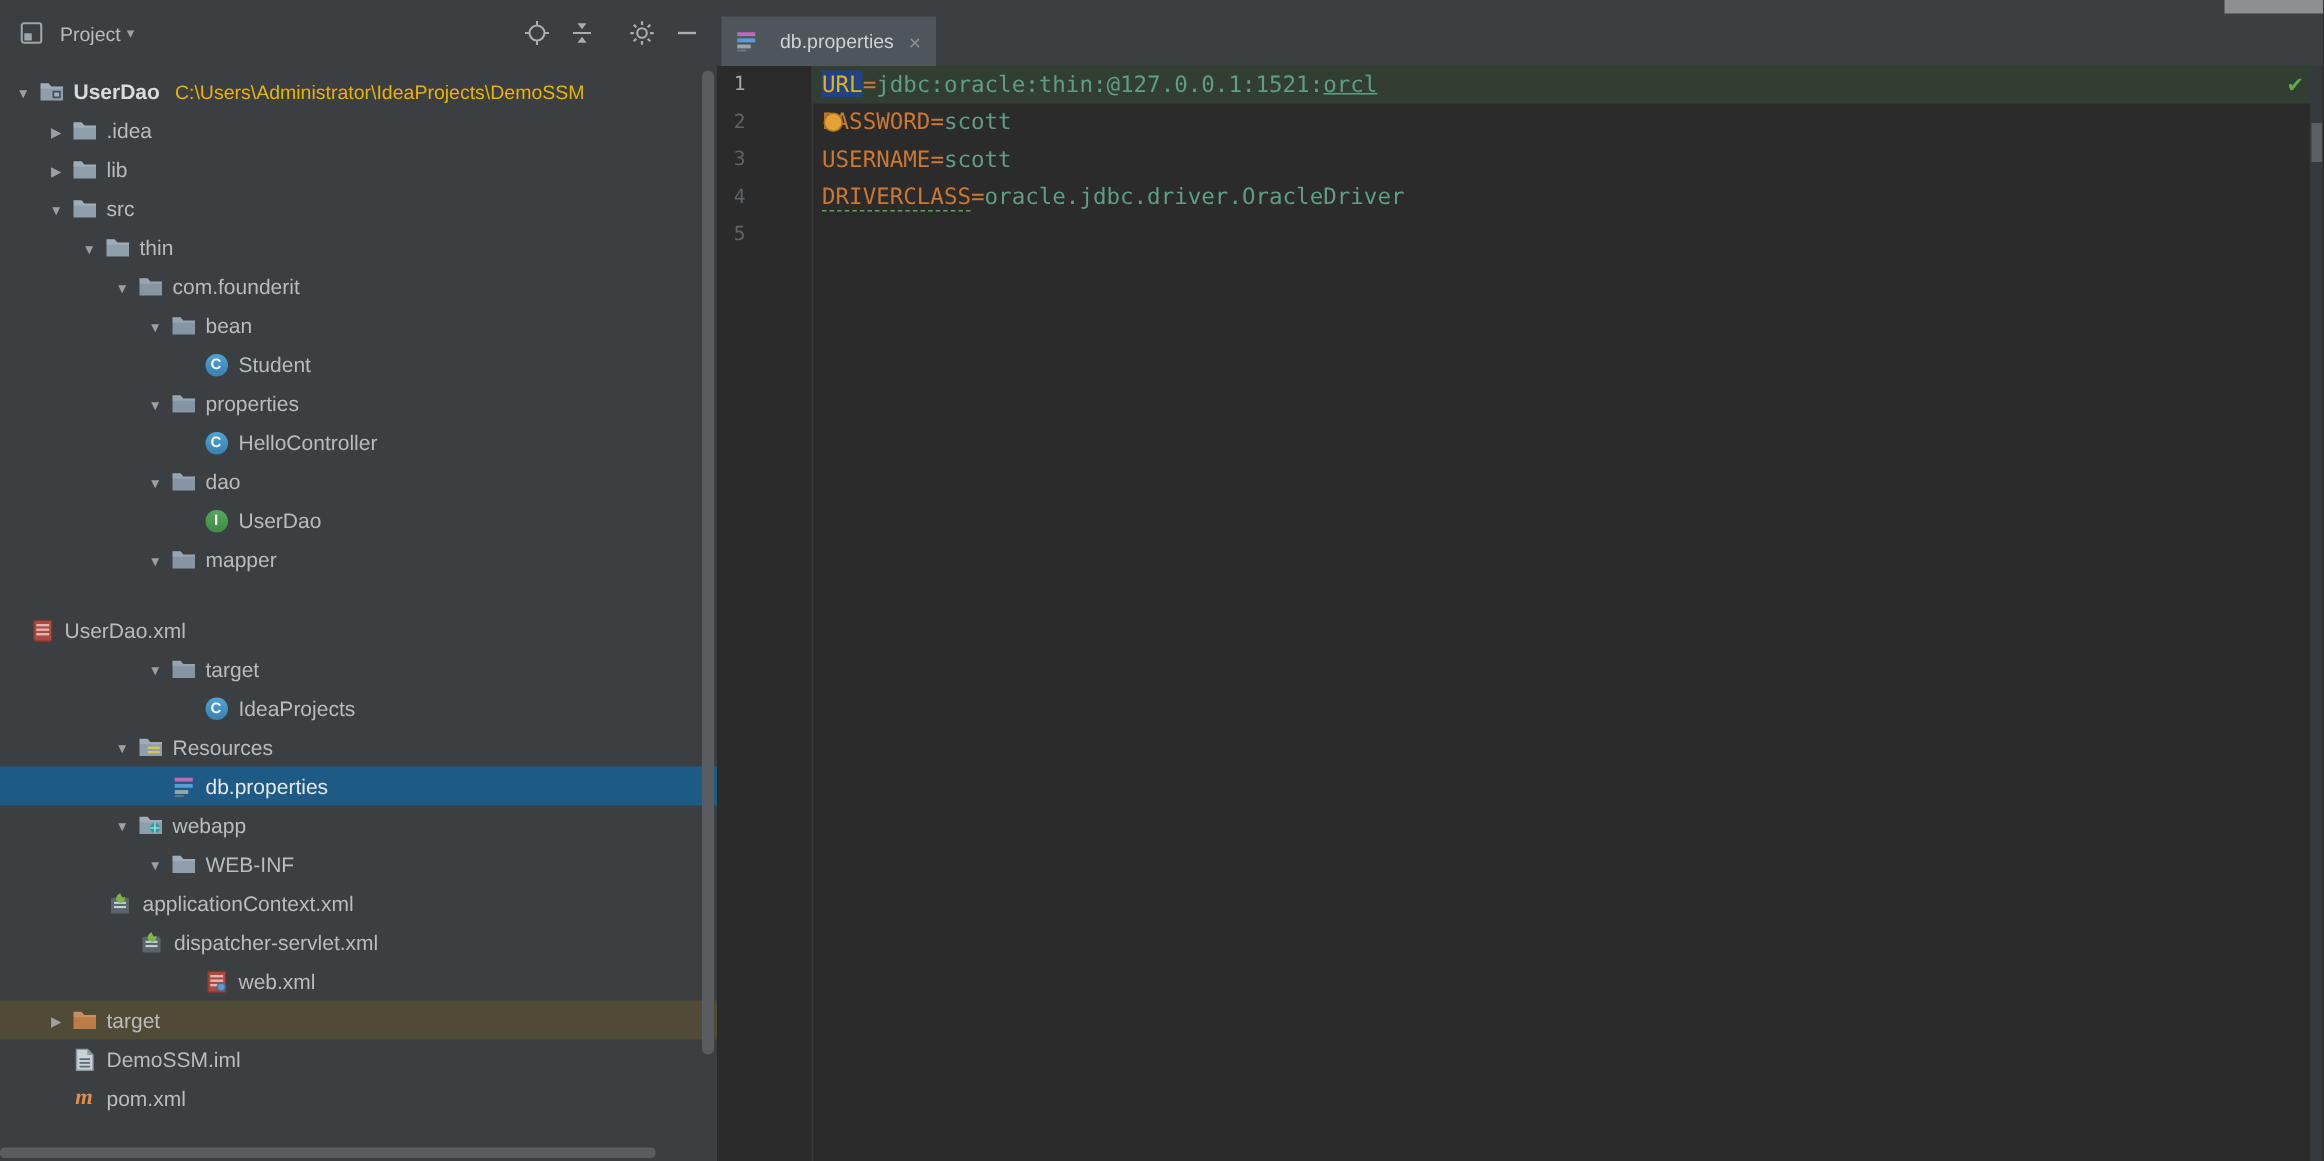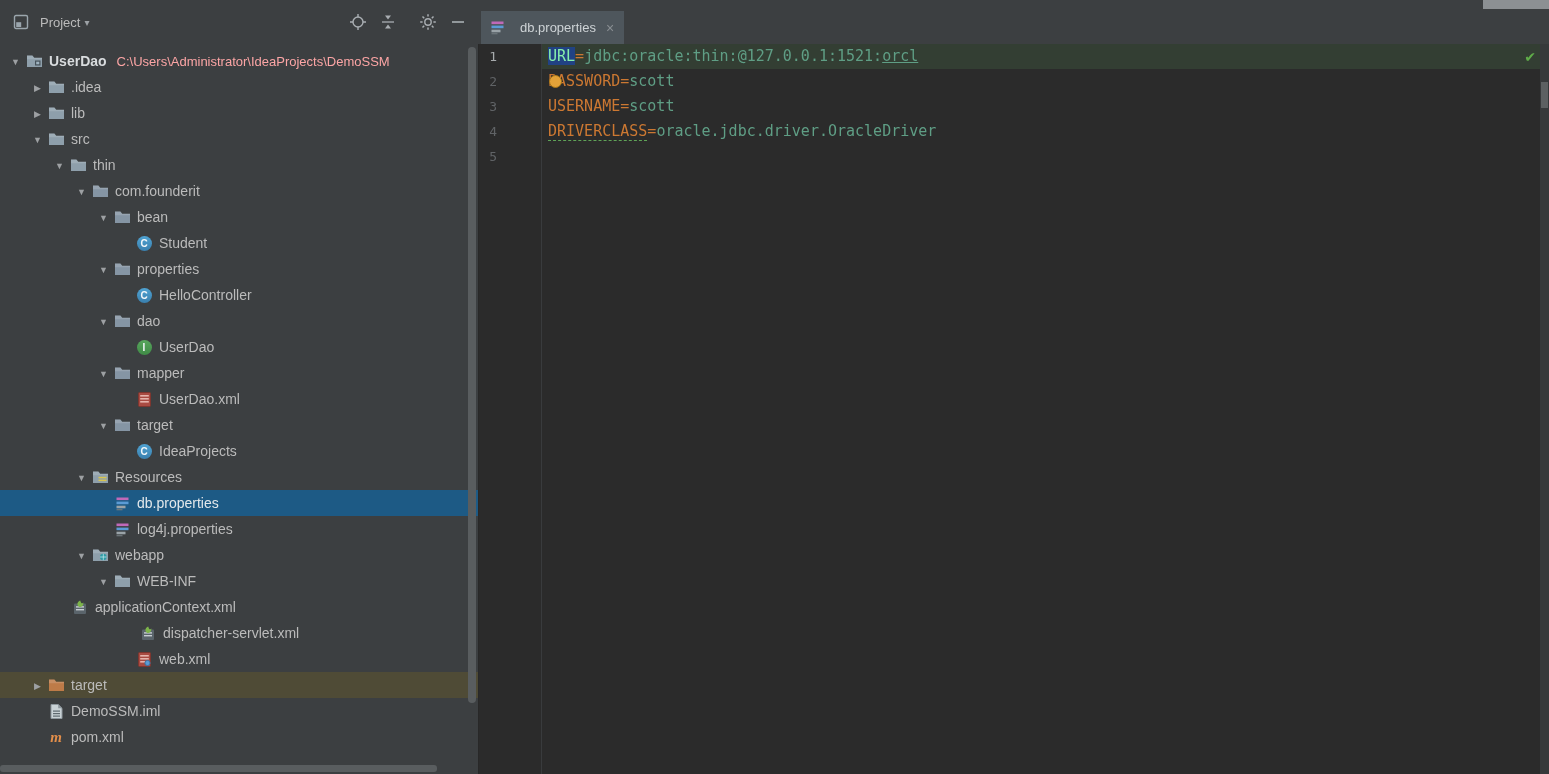--- a/index.html
+++ b/index.html
@@ -28,21 +28,21 @@
   .editor-panel{position:absolute;left:479px;top:0;right:0;bottom:0;background:var(--editor-bg,#2B2B2B);}
 
   
   .tree{position:absolute;top:4px;left:0;right:0;}
   .tree-row{height:26px;display:flex;align-items:center;white-space:nowrap;overflow:hidden;
             font-size:14px;color:var(--tree-text,#BBBBBB);}
   .chevron{width:19px;flex:none;font-size:9px;color:#9DA0A3;text-align:center;padding-top:1px;}
   .ficon{width:18px;flex:none;display:inline-flex;justify-content:center;align-items:center;margin-right:5px;}
   .tree-label{margin-left:1px;}
   .bold{font-weight:bold;color:#D9DCDE;}
-  .tree-path{margin-left:10px;color:#fca5a5;font-size:13px;}
+  .tree-path{margin-left:10px;color:#eab308;font-size:13px;}
   .tree-row.selected{background:var(--tree-selection,#1D5A85);}
   .tree-row.selected .tree-label{color:#E3E8EB;}
   .tree-row.hovered{background:var(--hover-olive,#4F4B36);}
   .circle-icon{width:15px;height:15px;border-radius:50%;display:flex;align-items:center;justify-content:center;
                font-size:10px;font-weight:bold;color:#F2F7FA;}
   .class-circle{background:linear-gradient(180deg,#4FA3D3,#3A80AE);}
   .interface-circle{background:linear-gradient(180deg,#58A75D,#3F8A46);}
   .mvn-icon{color:#E28E4A;font-weight:bold;font-style:italic;font-size:15px;font-family:"Liberation Serif",serif;}
   .tree-vscroll{position:absolute;top:3px;right:2px;width:8px;height:656px;background:#595D5F;border-radius:4px;}
   .tree-hscroll{position:absolute;bottom:2px;left:0;width:437px;height:7px;background:#595D5F;border-radius:3px;}
@@ -53,21 +53,21 @@
   .lnum{display:block;height:25px;line-height:25px;text-align:right;padding-right:44px;}
   .lnum.active{color:#A7ABAD;}
   .code-area{position:absolute;left:63px;top:0;right:9px;bottom:0;
              font-family:"DejaVu Sans Mono",monospace;font-size:15px;}
   .code-line{height:25px;line-height:25px;position:relative;padding-left:6px;white-space:pre;}
   .code-line.caret-line{background:var(--caret-line,#333E33);}
   .tok{white-space:pre;}
   .tok.key{color:var(--key-orange,#CC7832);}
   .tok.sep{color:var(--key-orange,#CC7832);}
   .tok.value{color:var(--value-teal,#5F9E85);}
-  .tok.selected{background:var(--selection-blue,#214283);color:#86efac;}
+  .tok.selected{background:var(--selection-blue,#214283);color:#eab308;}
   .tok.link{text-decoration:underline;}
   .tok.typo{border-bottom:1px dashed #5FA357;}
   .bulb{position:absolute;left:7px;top:6px;width:13px;height:13px;border-radius:50%;
         background:#E3A238;border:1px solid #A87618;box-sizing:border-box;}
   .inspection-check{position:absolute;top:5px;right:13px;color:var(--check-green,#5FAD49);
                     font-size:14px;font-weight:bold;font-family:"DejaVu Sans",sans-serif;}
   .editor-scroll-strip{position:absolute;right:0;top:0;bottom:0;width:9px;background:#36393B;}
   .strip-thumb{position:absolute;top:38px;left:1px;right:1px;height:26px;background:#5C6062;}
 </style>
 </head>
@@ -255,21 +255,21 @@
           <div class="tree-row" style="padding-left: 94px;">
             <span class="chevron">▼</span>
             <span class="ficon">
               <svg width="17" height="14" viewBox="0 0 17 14">
      <path d="M1 1.5h5.4l1.8 2.2H16V13H1z" fill="#8595A4"></path>
      <path d="M1 1.5h5.4l1.8 2.2H16v1.5H1z" fill="rgba(255,255,255,0.15)"></path>
               </svg>
             </span>
             <span class="tree-label">mapper</span>
           </div>
-          <div class="tree-row" style="padding-left: 116px;">
+          <div class="tree-row" style=" margin-top: 21px;">
             <span class="chevron"></span>
             <span class="ficon">
               <svg width="13" height="15" viewBox="0 0 13 15">
      <rect x="0.5" y="0.5" width="12" height="14" rx="1" fill="#A94B42" stroke="#7E362F"></rect>
      <rect x="2.2" y="3" width="8.6" height="1.6" fill="#E5B4AC"></rect>
      <rect x="2.2" y="6" width="8.6" height="1.6" fill="#E5B4AC"></rect>
      <rect x="2.2" y="9" width="8.6" height="1.6" fill="#E5B4AC"></rect>
      </svg>
             </span>
             <span class="tree-label">UserDao.xml</span>
@@ -308,32 +308,20 @@
             <span class="ficon">
               <svg width="13" height="15" viewBox="0 0 13 15">
      <rect x="0.5" y="1.5" width="12" height="2.6" fill="#C069B8"></rect>
      <rect x="0.5" y="5.6" width="12" height="2.6" fill="#5B9BD5"></rect>
      <rect x="0.5" y="9.7" width="9" height="2.6" fill="#9AA3A8"></rect>
      <rect x="0.5" y="13.1" width="6" height="1.2" fill="#6F787D"></rect>
               </svg>
             </span>
             <span class="tree-label">db.properties</span>
           </div>
-          <div class="tree-row" style="padding-left: 94px;">
-            <span class="chevron"></span>
-            <span class="ficon">
-              <svg width="13" height="15" viewBox="0 0 13 15">
-     <rect x="0.5" y="1.5" width="12" height="2.6" fill="#C069B8"></rect>
-     <rect x="0.5" y="5.6" width="12" height="2.6" fill="#5B9BD5"></rect>
-     <rect x="0.5" y="9.7" width="9" height="2.6" fill="#9AA3A8"></rect>
-     <rect x="0.5" y="13.1" width="6" height="1.2" fill="#6F787D"></rect>
-              </svg>
-            </span>
-            <span class="tree-label">log4j.properties</span>
-          </div>
           <div class="tree-row" style="padding-left: 72px;">
             <span class="chevron">▼</span>
             <span class="ficon">
               <svg width="17" height="14" viewBox="0 0 17 14">
      <path d="M1 1.5h5.4l1.8 2.2H16V13H1z" fill="#8E9FAB"></path>
      <path d="M1 1.5h5.4l1.8 2.2H16v1.5H1z" fill="rgba(255,255,255,0.15)"></path>
                 <circle cx="11.3" cy="9" r="3.3" fill="#2E9BA6"></circle>
                 <path d="M8 9h6.6M11.3 5.7v6.6" stroke="#CBECEF" stroke-width="0.7" fill="none"></path>
               </svg>
             </span>
@@ -354,21 +342,21 @@
             <span class="ficon">
               <svg width="14" height="15" viewBox="0 0 14 15">
      <rect x="1" y="3.5" width="12" height="10.5" rx="1" fill="#5A646B"></rect>
      <rect x="3" y="6.2" width="8" height="1.4" fill="#C7CDD2"></rect>
      <rect x="3" y="9" width="8" height="1.4" fill="#C7CDD2"></rect>
      <path d="M7.2 0.5C4.2 1.6 3.6 4.8 5.6 6.4 8.4 8 10.6 5.8 10.4 2.6 9.2 3.8 8.2 4 7.2 0.5z" fill="#7DB54A"></path>
               </svg>
             </span>
             <span class="tree-label">applicationContext.xml</span>
           </div>
-          <div class="tree-row" style="padding-left: 120px;">
+          <div class="tree-row" style="padding-left: 73px;">
             <span class="chevron"></span>
             <span class="ficon">
               <svg width="14" height="15" viewBox="0 0 14 15">
      <rect x="1" y="3.5" width="12" height="10.5" rx="1" fill="#5A646B"></rect>
      <rect x="3" y="6.2" width="8" height="1.4" fill="#C7CDD2"></rect>
      <rect x="3" y="9" width="8" height="1.4" fill="#C7CDD2"></rect>
      <path d="M7.2 0.5C4.2 1.6 3.6 4.8 5.6 6.4 8.4 8 10.6 5.8 10.4 2.6 9.2 3.8 8.2 4 7.2 0.5z" fill="#7DB54A"></path>
               </svg>
             </span>
             <span class="tree-label">dispatcher-servlet.xml</span>

